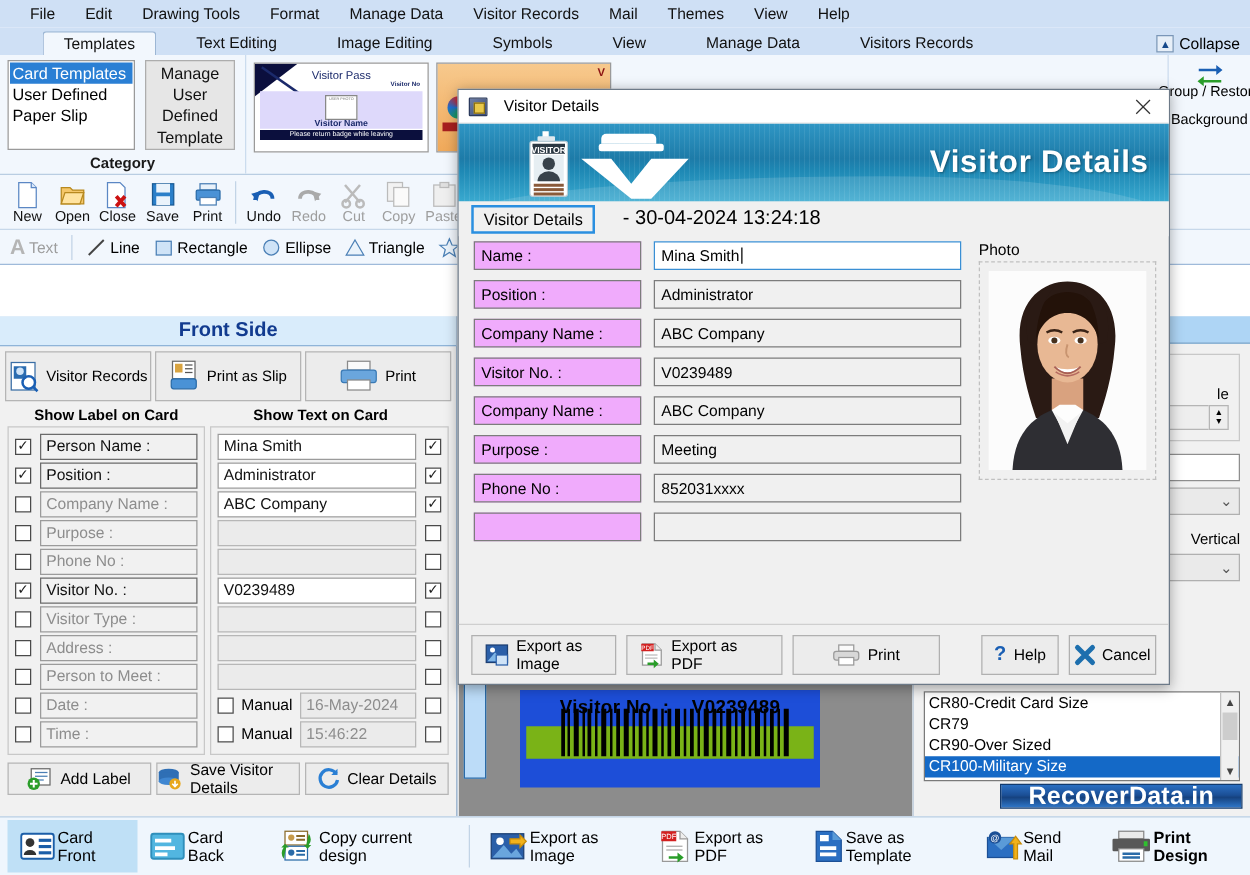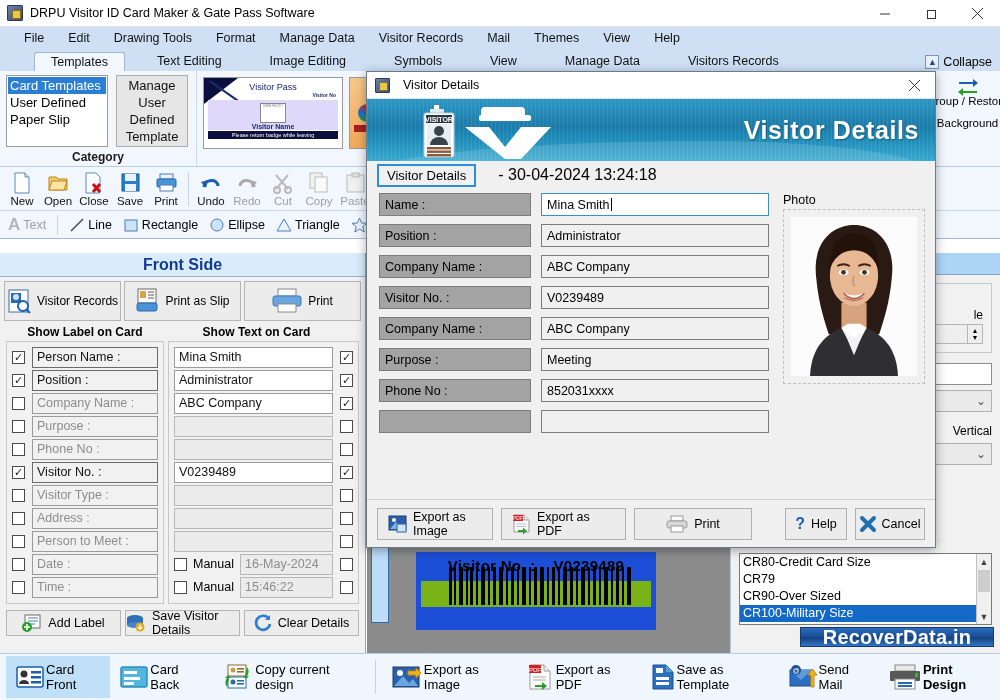--- a/index.html
+++ b/index.html
@@ -250,21 +250,21 @@
   .m-banner .guard { position:absolute; left:96px; top:4px; }
   .m-tabline { height:28px; display:flex; align-items:center; padding-left:10px; background:#f0f0f0; }
   .m-tab {
     border:2px solid #2a8fe0; background:#f0f0f0; padding:2px 8px; font-size:13px;
   }
   .m-date { font-size:16px; margin-left:22px; }
   .m-body { flex:1; display:flex; padding:4px 10px 0 12px; }
   .m-fields { width:390px; }
   .mrow { display:flex; gap:10px; margin-bottom:8px; }
   .mfl {
-    width:152px; height:23px; border:1px solid #7c7c7c; background:#a3a3a3;
+    width:134px; height:23px; border:1px solid #7c7c7c; background:#f0abfc;
     display:flex; align-items:center; padding-left:5px; font-size:12.5px;
   }
   .mfv {
     flex:1; height:23px; border:1px solid #7c7c7c; background:#f0f0f0;
     display:flex; align-items:center; padding-left:5px; font-size:12.5px;
   }
   .mfv.focus { border:1px solid #3a8fd4; background:#fff; }
   .caret { display:inline-block; width:1px; height:13px; background:#000; margin-left:1px;}
   .m-photo { flex:1; margin-left:14px; }
   .m-photo .ph-lbl { font-size:12.5px; margin-bottom:2px; }
@@ -284,42 +284,20 @@
   .mbtn.w3 { width:118px; }
   .mbtn.sm { width:62px; }
   .spacer { flex:1; }
   svg { overflow:visible; }
 </style>
 </head>
 <body>
 
 <div id="app">
 
-  <div class="titlebar">
-    <div class="app-icon"></div>
-    <div class="title-text">DRPU Visitor ID Card Maker &amp; Gate Pass Software</div>
-    <div class="wincontrols">
-      <div class="wc">
-        <svg width="12" height="12">
-            <line x1="1" y1="6" x2="11" y2="6" stroke="#333" stroke-width="1"></line>
-          </svg>
-      </div>
-      <div class="wc">
-        <svg width="12" height="12">
-            <rect x="2.5" y="2.5" width="8" height="8" fill="none" stroke="#333"></rect>
-          </svg>
-      </div>
-      <div class="wc">
-        <svg width="13" height="13">
-            <line x1="1" y1="1" x2="12" y2="12" stroke="#333"></line>
-            <line x1="12" y1="1" x2="1" y2="12" stroke="#333"></line>
-          </svg>
-      </div>
-    </div>
-  </div>
 
   <div class="menubar">
     <span>File</span>
     <span>Edit</span>
     <span>Drawing Tools</span>
     <span>Format</span>
     <span>Manage Data</span>
     <span>Visitor Records</span>
     <span>Mail</span>
     <span>Themes</span>

